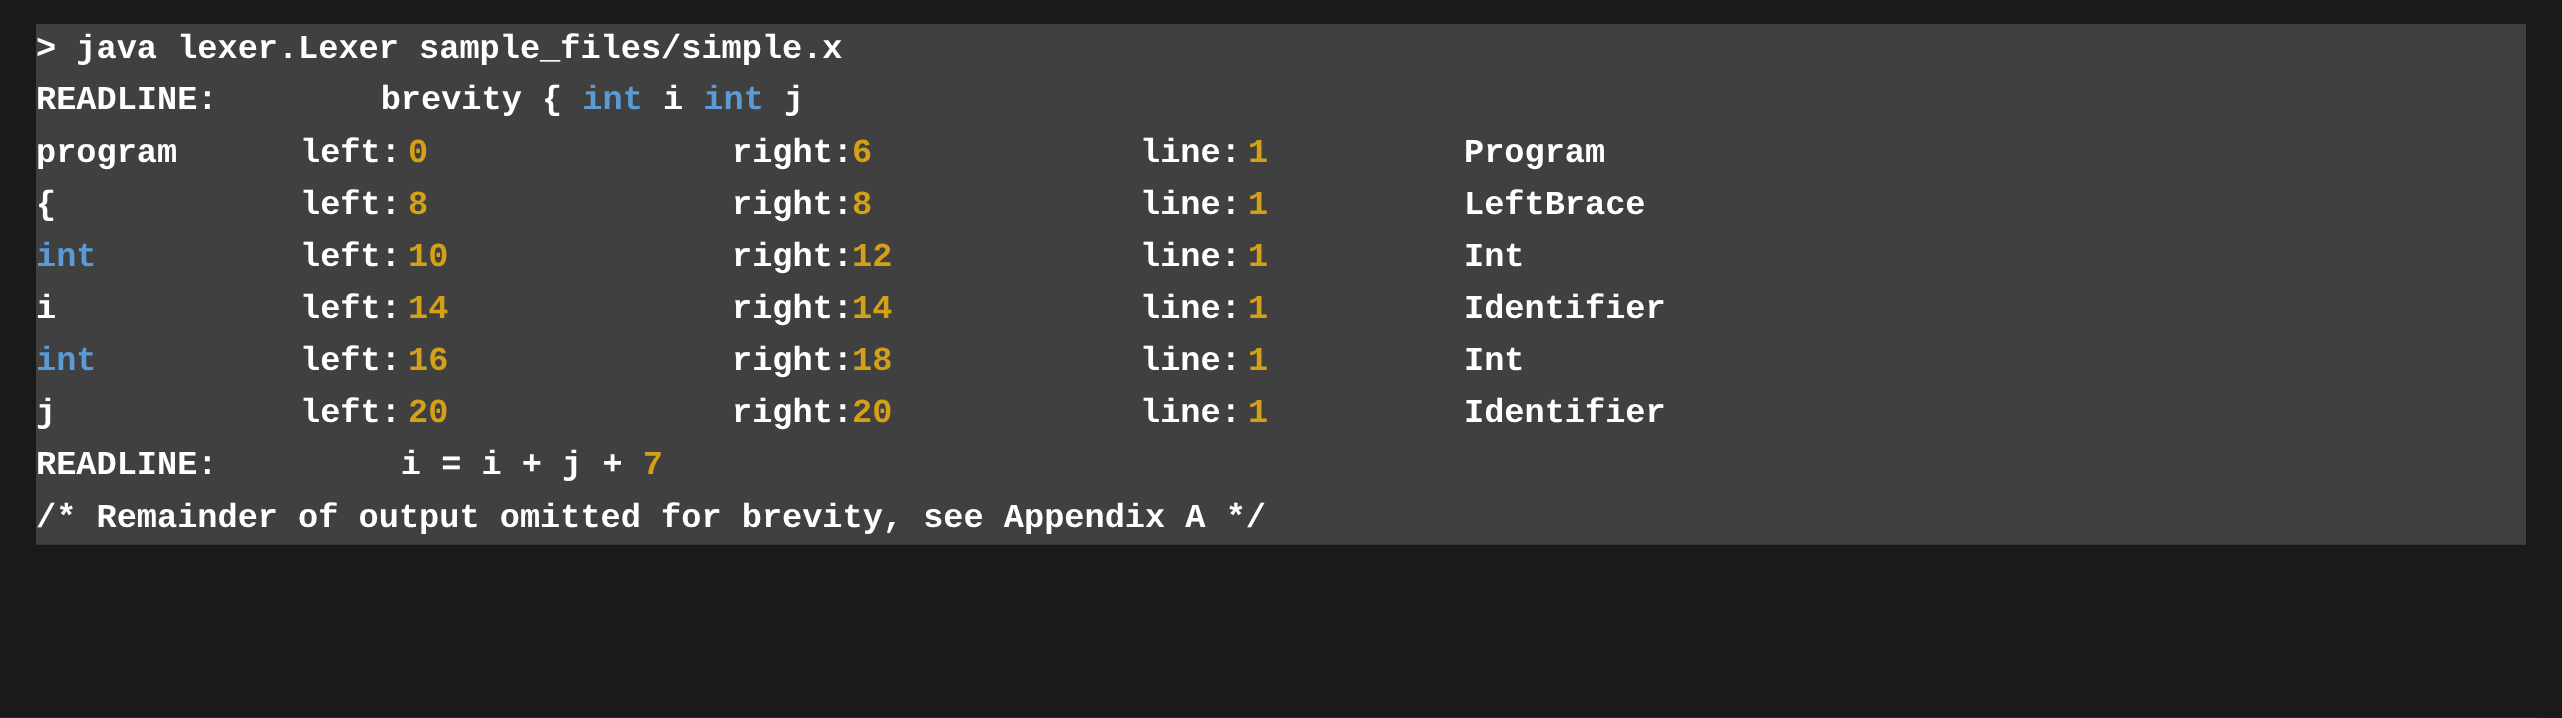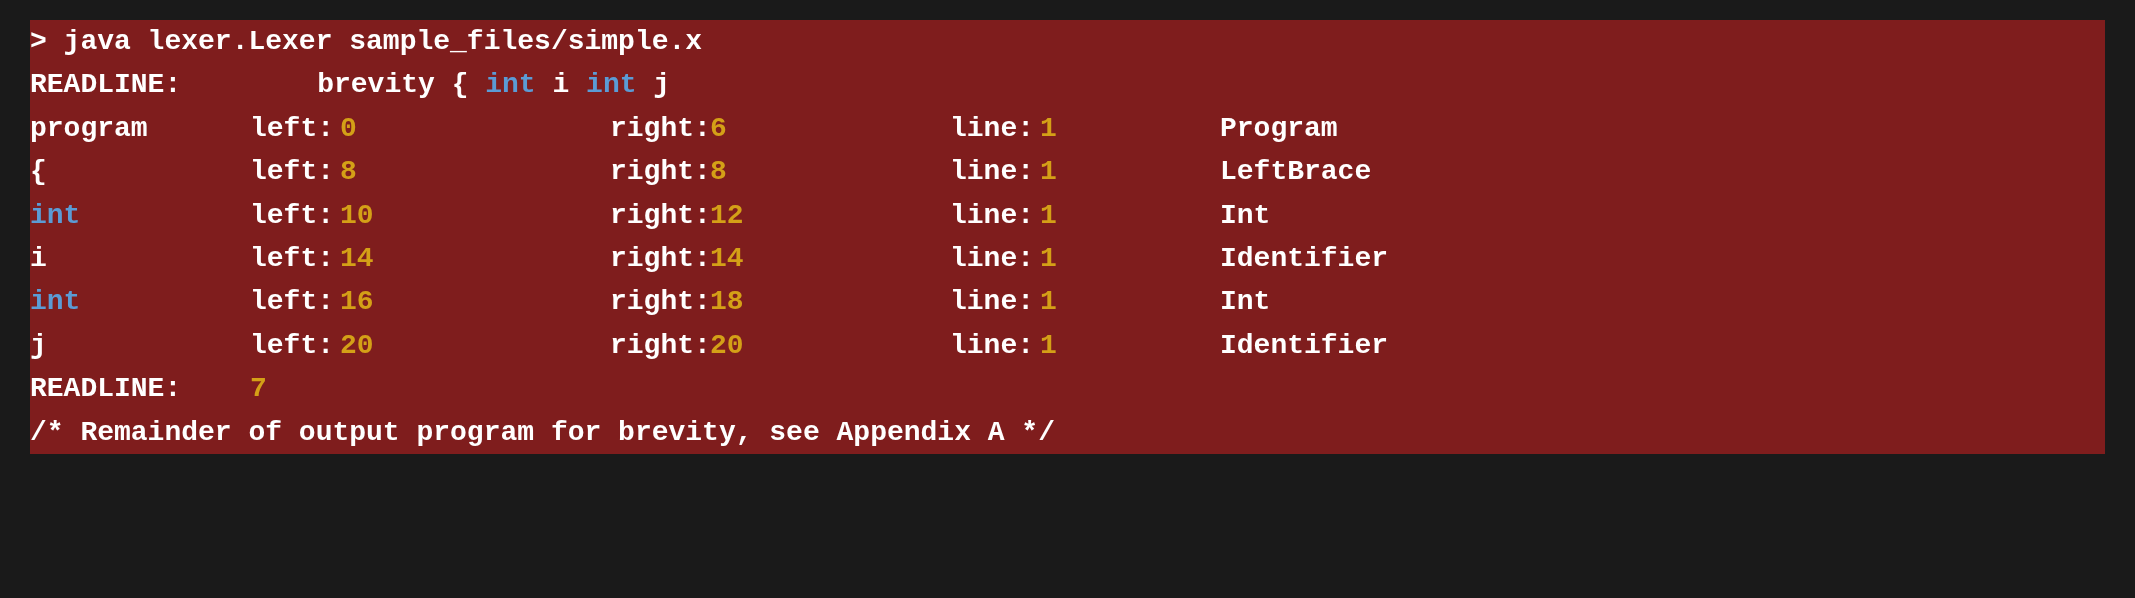--- a/index.html
+++ b/index.html
@@ -13,21 +13,21 @@
       font-family: 'Courier New', Courier, monospace;
       font-size: 28px;
       font-weight: bold;
       color: #ffffff;
       padding: 20px 30px;
       width: 2135px;
       min-height: 598px;
     }
 
     .terminal {
-      background-color: #7f1d1d;
+      background-color: #404040;
       color: #ffffff;
     }
 
     .line {
       display: flex;
       align-items: baseline;
       line-height: 1.55;
       white-space: pre;
     }
 
@@ -55,20 +55,20 @@
       <div class="line"><span class="token-white col1">program</span><span class="token-white" style="width:90px;display:inline-block;">left: </span><span class="token-gold" style="width:270px;display:inline-block;">0</span><span class="token-white" style="width:100px;display:inline-block;">right: </span><span class="token-gold" style="width:240px;display:inline-block;">6</span><span class="token-white" style="width:90px;display:inline-block;">line: </span><span class="token-gold" style="width:180px;display:inline-block;">1</span><span class="token-white">Program</span></div>
       <div class="line"><span class="token-white col1">{</span><span class="token-white" style="width:90px;display:inline-block;">left: </span><span class="token-gold" style="width:270px;display:inline-block;">8</span><span class="token-white" style="width:100px;display:inline-block;">right: </span><span class="token-gold" style="width:240px;display:inline-block;">8</span><span class="token-white" style="width:90px;display:inline-block;">line: </span><span class="token-gold" style="width:180px;display:inline-block;">1</span><span class="token-white">LeftBrace</span></div>
       <div class="line"><span class="token-blue col1">int</span><span class="token-white" style="width:90px;display:inline-block;">left: </span><span class="token-gold" style="width:270px;display:inline-block;">10</span><span class="token-white" style="width:100px;display:inline-block;">right: </span><span class="token-gold" style="width:240px;display:inline-block;">12</span><span class="token-white" style="width:90px;display:inline-block;">line: </span><span class="token-gold" style="width:180px;display:inline-block;">1</span><span class="token-white">Int</span></div>
       <div class="line"><span class="token-white col1">i</span><span class="token-white" style="width:90px;display:inline-block;">left: </span><span class="token-gold" style="width:270px;display:inline-block;">14</span><span class="token-white" style="width:100px;display:inline-block;">right: </span><span class="token-gold" style="width:240px;display:inline-block;">14</span><span class="token-white" style="width:90px;display:inline-block;">line: </span><span class="token-gold" style="width:180px;display:inline-block;">1</span><span class="token-white">Identifier</span></div>
       <div class="line"><span class="token-blue col1">int</span><span class="token-white" style="width:90px;display:inline-block;">left: </span><span class="token-gold" style="width:270px;display:inline-block;">16</span><span class="token-white" style="width:100px;display:inline-block;">right: </span><span class="token-gold" style="width:240px;display:inline-block;">18</span><span class="token-white" style="width:90px;display:inline-block;">line: </span><span class="token-gold" style="width:180px;display:inline-block;">1</span><span class="token-white">Int</span></div>
       <div class="line"><span class="token-white col1">j</span><span class="token-white" style="width:90px;display:inline-block;">left: </span><span class="token-gold" style="width:270px;display:inline-block;">20</span><span class="token-white" style="width:100px;display:inline-block;">right: </span><span class="token-gold" style="width:240px;display:inline-block;">20</span><span class="token-white" style="width:90px;display:inline-block;">line: </span><span class="token-gold" style="width:180px;display:inline-block;">1</span><span class="token-white">Identifier</span></div>
     </div>
 
   <div class="line">
     <span class="token-white col1">READLINE:</span>
-    <span class="token-gold">7</span>
+    <span class="token-white">     i = i + j + </span><span class="token-gold">7</span>
   </div>
 
   <div class="line">
-    <span class="token-white">/* Remainder of output program for brevity, see Appendix A */</span>
+    <span class="token-white">/* Remainder of output omitted for brevity, see Appendix A */</span>
   </div>
 
 </div>
 
 </body></html>

